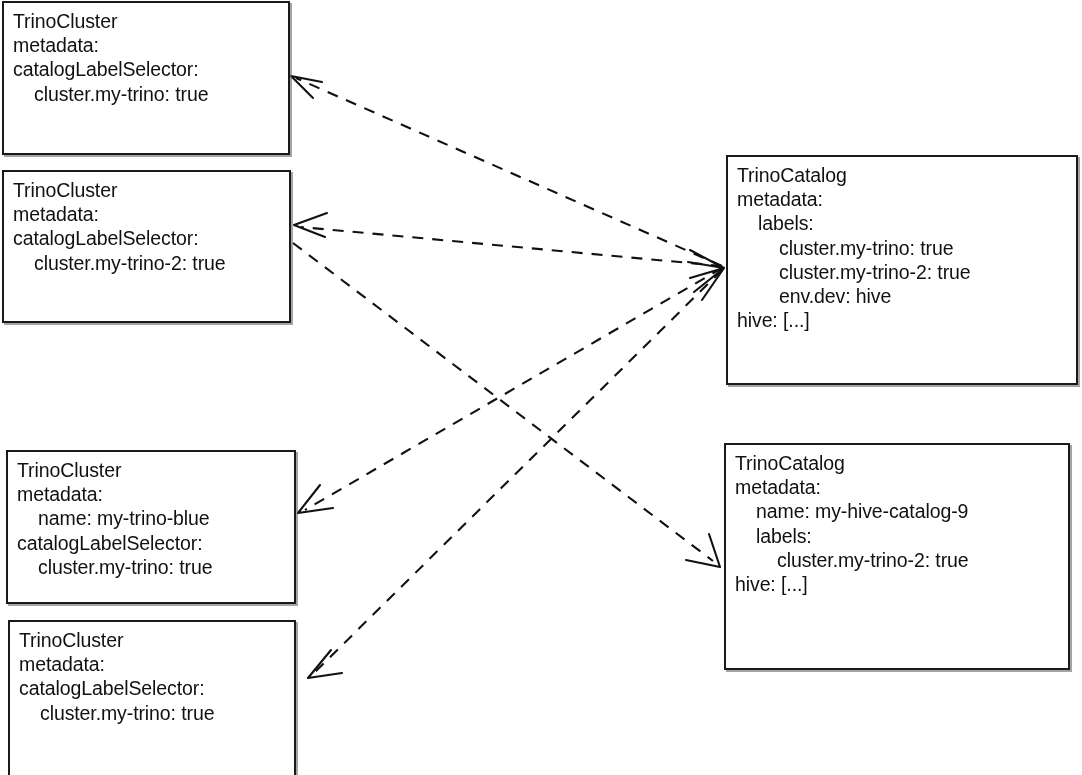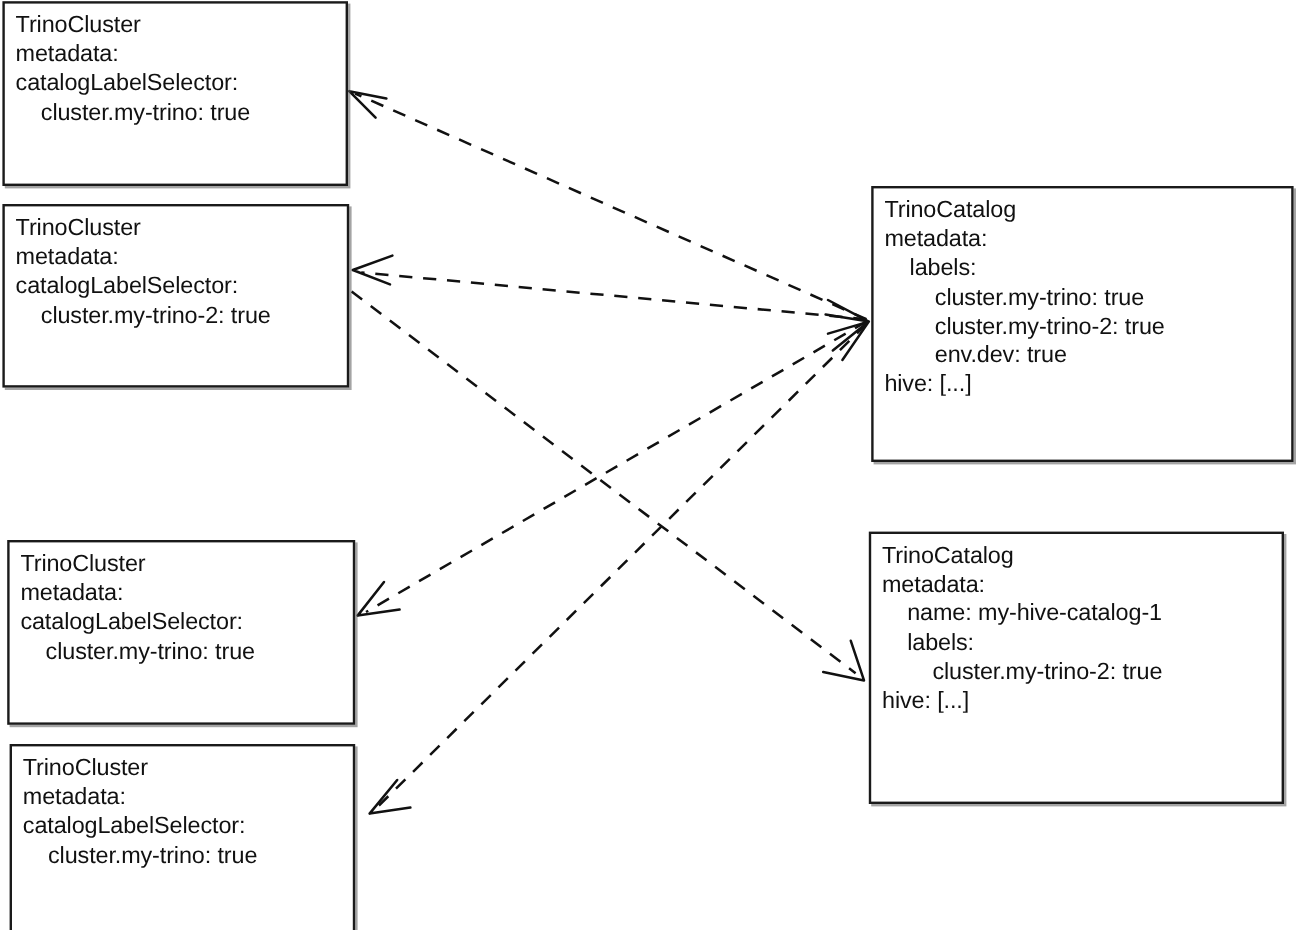--- a/index.html
+++ b/index.html
@@ -113,20 +113,21 @@
       <div class="line">metadata:</div>
       <div class="line">catalogLabelSelector:</div>
       <div class="line indent-1">cluster.my-trino-2: true</div>
     </div>
   </div>
 
   <div class="node" style="left:6px; top:450px; width:290px; height:154px;">
     <div class="node-lines">
       <div class="line">TrinoCluster</div>
       <div class="line">metadata:</div>
+      <div class="line indent-1">name: my-trino-blue</div>
       <div class="line">catalogLabelSelector:</div>
       <div class="line indent-1">cluster.my-trino: true</div>
     </div>
   </div>
 
   <div class="node" style="left:8px; top:620px; width:288px; height:160px;">
     <div class="node-lines">
       <div class="line">TrinoCluster</div>
       <div class="line">metadata:</div>
       <div class="line">catalogLabelSelector:</div>
@@ -134,29 +135,29 @@
     </div>
   </div>
 
   <div class="node" style="left:726px; top:155px; width:352px; height:230px;">
     <div class="node-lines">
       <div class="line">TrinoCatalog</div>
       <div class="line">metadata:</div>
       <div class="line indent-1">labels:</div>
       <div class="line indent-2">cluster.my-trino: true</div>
       <div class="line indent-2">cluster.my-trino-2: true</div>
-      <div class="line indent-2">env.dev: true</div>
+      <div class="line indent-2">env.dev: hive</div>
       <div class="line">hive: [...]</div>
     </div>
   </div>
 
   <div class="node" style="left:724px; top:443px; width:346px; height:227px;">
     <div class="node-lines">
       <div class="line">TrinoCatalog</div>
       <div class="line">metadata:</div>
-      <div class="line indent-1">name: my-hive-catalog-1</div>
+      <div class="line indent-1">name: my-hive-catalog-9</div>
       <div class="line indent-1">labels:</div>
       <div class="line indent-2">cluster.my-trino-2: true</div>
       <div class="line">hive: [...]</div>
     </div>
   </div>
 
 </div>
 
 </body></html>

